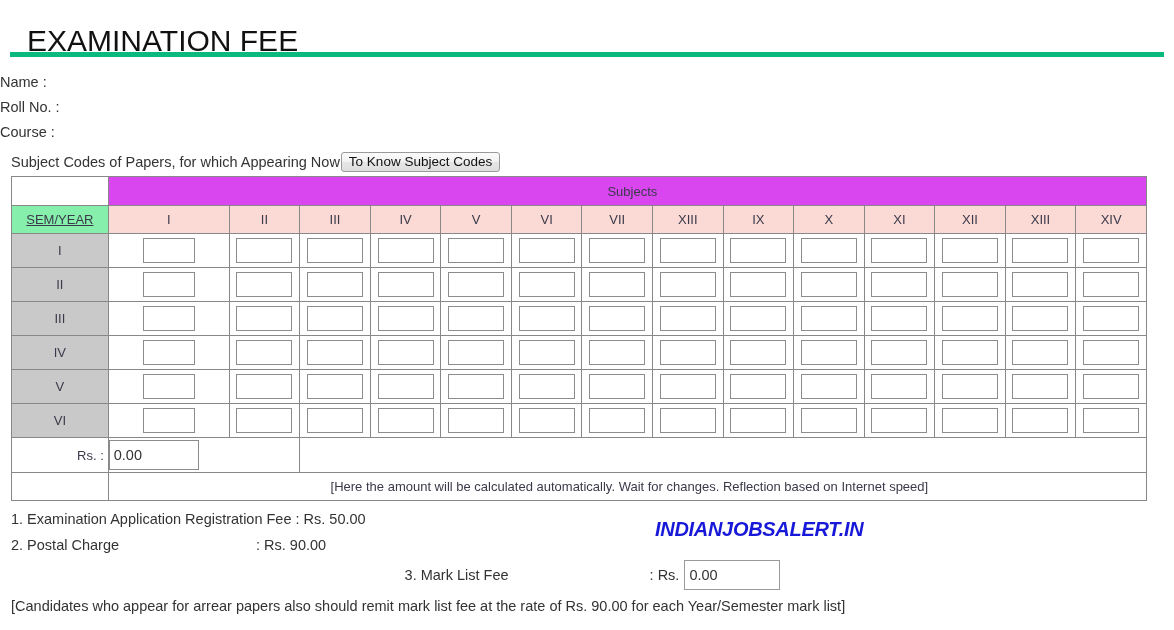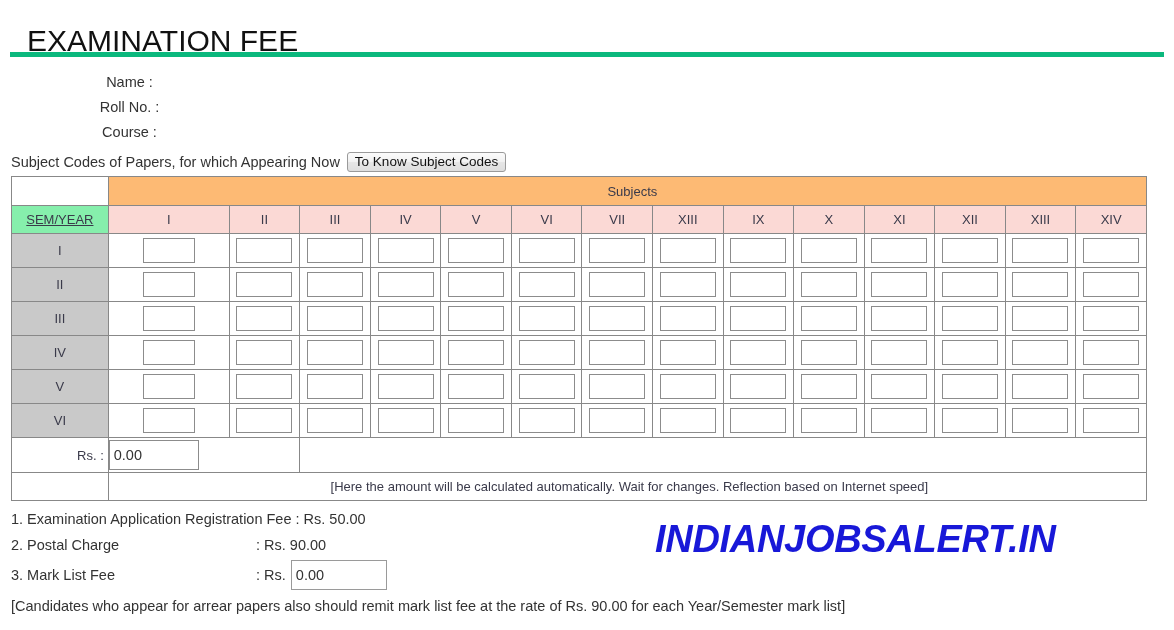--- a/index.html
+++ b/index.html
@@ -41,21 +41,21 @@
   .info-block {
     padding-top: 12px;
   }
   .info-row {
     display: flex;
     align-items: center;
     height: 25px;
   }
   .info-label {
     width: 262px;
-    text-align: center;
+    text-align: left;
     font-size: 14.5px;
     color: #333333;
     padding-right: 3px;
     box-sizing: border-box;
     white-space: nowrap;
   }
   .info-value {
     font-size: 14.5px;
     color: #333333;
   }
@@ -80,21 +80,21 @@
     margin-top: 6px;
     padding-left: 11px;
     height: 24px;
   }
   .subject-line-text {
     font-size: 14.5px;
     color: #333333;
     white-space: nowrap;
   }
   .know-codes-btn {
-    margin-left: 7px;
+    margin-left: 1px;
     font-family: "Liberation Sans", sans-serif;
     font-size: 13.5px;
     color: #111111;
     padding: 1px 7px 2px 7px;
     border: 1px solid #9a9a9a;
     border-radius: 3px;
     background: linear-gradient(to bottom, #fbfbfb 0%, #f1f1f1 50%, #e6e6e6 51%, #dedede 100%);
     white-space: nowrap;
     cursor: pointer;
   }
@@ -121,21 +121,21 @@
   }
   .col-sem { width: 96px; }
   .col-first { width: 120px; }
   .col-n { width: 70px; }
 
   .cell-blank {
     background: #ffffff;
     height: 28px;
   }
   .cell-subjects {
-    background: #fdba74;
+    background: #d946ef;
     text-align: right;
     padding-left: 10px !important;
     font-size: 14.5px;
     color: #333333;
     height: 28px;
   }
   .cell-semhead {
     background: #86efac;
     height: 27px;
     font-size: 13px;
@@ -219,21 +219,21 @@
     padding-left: 11px;
   }
   .fee-row {
     display: flex;
     align-items: center;
     height: 26px;
     font-size: 14.5px;
     color: #333333;
     white-space: nowrap;
   }
-  .fee-row.tall { height: 34px; }
+  .fee-row.tall { height: 34px; justify-content: center; }
   .fee-name { display: inline-block; }
   .fee-name.w1 { width: auto; }
   .fee-name.w2 { width: 245px; }
   .fee-name.w3 { width: 245px; }
   .fee-colon { display: inline-block; }
   .note-line {
     font-size: 14.5px;
     color: #333333;
     height: 28px;
     line-height: 28px;
@@ -251,21 +251,21 @@
     padding: 2px 4px;
     margin-left: 5px;
   }
 
   
   .watermark {
     position: absolute;
     left: 655px;
     top: 518px;
     font-family: "Liberation Sans", sans-serif;
-    font-size: 38px;
+    font-size: 20px;
     font-weight: bold;
     font-style: italic;
     color: #1818d8;
     letter-spacing: -0.3px;
     white-space: nowrap;
     pointer-events: none;
   }
 </style>
 </head>
 <body>

